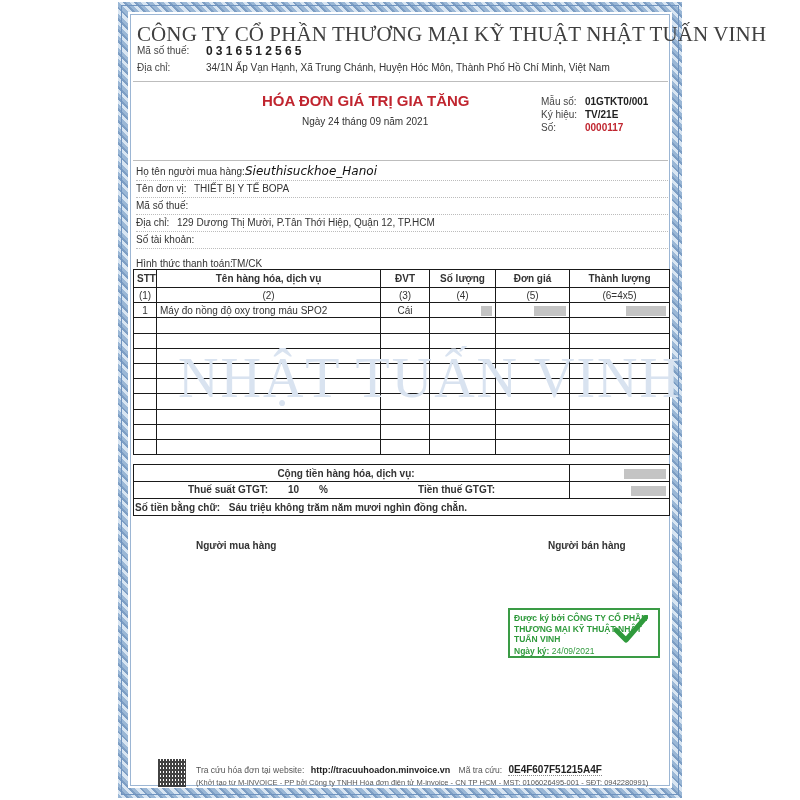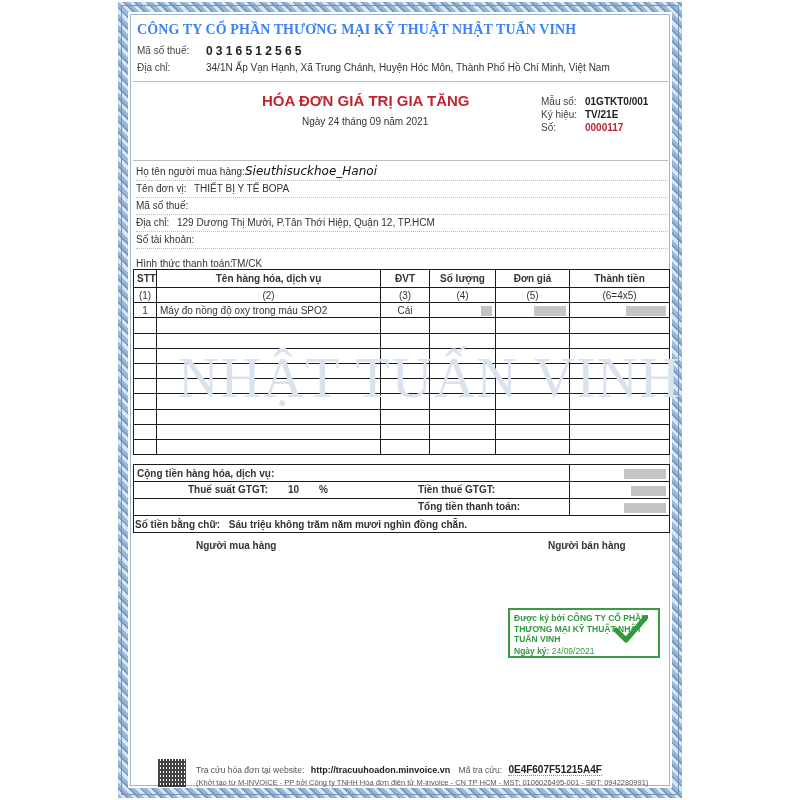--- a/index.html
+++ b/index.html
@@ -4,21 +4,21 @@
 <style>
   html, body { margin:0; padding:0; background:#ffffff; }
   body { width:800px; height:800px; position:relative; overflow:hidden; font-family:"Liberation Sans", sans-serif; color:#333; }
   .frame { position:absolute; left:118px; top:2px; width:564px; height:796px; box-sizing:border-box;
     border:10px solid #a9c4de;
     border-image: repeating-linear-gradient(45deg,#9ab7d6 0 3px,#d8e5f2 3px 6px,#7d9ec4 6px 8px) 10;
     background:#fff; }
   .frame-inner { position:absolute; left:121px; top:5px; width:558px; height:790px; box-sizing:border-box; border:1px solid #6f93bf; pointer-events:none; }
   .frame-inner2 { position:absolute; left:130px; top:14px; width:540px; height:772px; box-sizing:border-box; border:1px solid #9cb6d4; pointer-events:none; }
   .abs { position:absolute; white-space:nowrap; }
-  .company { left:137px; top:22px; font-family:"Liberation Serif", serif; font-weight:bold; font-size:14px; color:#3b82f6; letter-spacing:0.1px; }
+  .company { left:137px; top:22px; font-family:"Liberation Serif", serif; font-weight:normal; font-size:21px; color:#404040; letter-spacing:0.1px; }
   .lbl { font-size:10px; color:#444; }
   .taxno { font-size:12px; font-weight:bold; letter-spacing:3.2px; color:#222; }
   .addr { font-size:10px; color:#333; }
   .hr { position:absolute; left:133px; width:535px; height:1px; background:#bdbdbd; }
   .title { left:262px; top:92px; font-weight:bold; font-size:15px; color:#c0252f; }
   .date { left:302px; top:116px; font-size:10px; color:#333; }
   .meta-l { font-size:10px; color:#444; }
   .meta-v { font-size:10px; font-weight:bold; color:#222; }
   .meta-red { color:#c0252f; }
   .buyer-row { position:absolute; left:136px; width:532px; height:16px; border-bottom:1px dotted #bcbcbc; font-size:10px; color:#333; }
@@ -102,21 +102,21 @@
       <col style="width:74px">
       <col style="width:100px">
   </colgroup>
   <tbody>
       <tr>
     <th>STT</th>
     <th>Tên hàng hóa, dịch vụ</th>
     <th>ĐVT</th>
     <th>Số lượng</th>
     <th>Đơn giá</th>
-    <th>Thành tiền</th>
+    <th>Thành lượng</th>
   </tr>
   <tr>
     <td class="c">(1)</td>
     <td class="c">(2)</td>
     <td class="c">(3)</td>
     <td class="c">(4)</td>
     <td class="c">(5)</td>
     <td class="c">(6=4x5)</td>
   </tr>
   <tr>
@@ -204,38 +204,32 @@
 
 <div class="watermark">NHẬT TUẤN VINH</div>
 
 <table class="sumtable">
   <colgroup>
       <col style="width:436px">
       <col style="width:100px">
     </colgroup>
   <tbody>
       <tr>
-    <td class="b" style="text-align:left;padding-right:14px;">Cộng tiền hàng hóa, dịch vụ:</td>
+    <td class="b" style="text-align:center;padding-right:14px;">Cộng tiền hàng hóa, dịch vụ:</td>
     <td style="text-align:right;"><span class="redact" style="width:42px"></span></td>
   </tr>
   <tr>
     <td style="position:relative;">
       <span class="abs b" style="left:54px;top:2px;">Thuế suất GTGT:</span>
       <span class="abs b" style="left:154px;top:2px;">10</span>
       <span class="abs b" style="left:185px;top:2px;">%</span>
       <span class="abs b" style="left:284px;top:2px;">Tiền thuế GTGT:</span>
       &nbsp;
     </td>
     <td style="text-align:right;"><span class="redact" style="width:35px"></span></td>
-  </tr>
-  <tr>
-    <td style="position:relative;">
-      <span class="abs b" style="left:284px;top:2px;">Tổng tiền thanh toán:</span>&nbsp;
-    </td>
-    <td style="text-align:right;"><span class="redact" style="width:42px"></span></td>
   </tr>
   <tr>
     <td colspan="2" style="padding-left:1px;">
       <span class="b">Số tiền bằng chữ:</span>
       <span class="b" style="margin-left:6px;">Sáu triệu không trăm năm mươi nghìn đồng chẵn.</span>
     </td>
   </tr>
 </tbody>
   </table>
 

